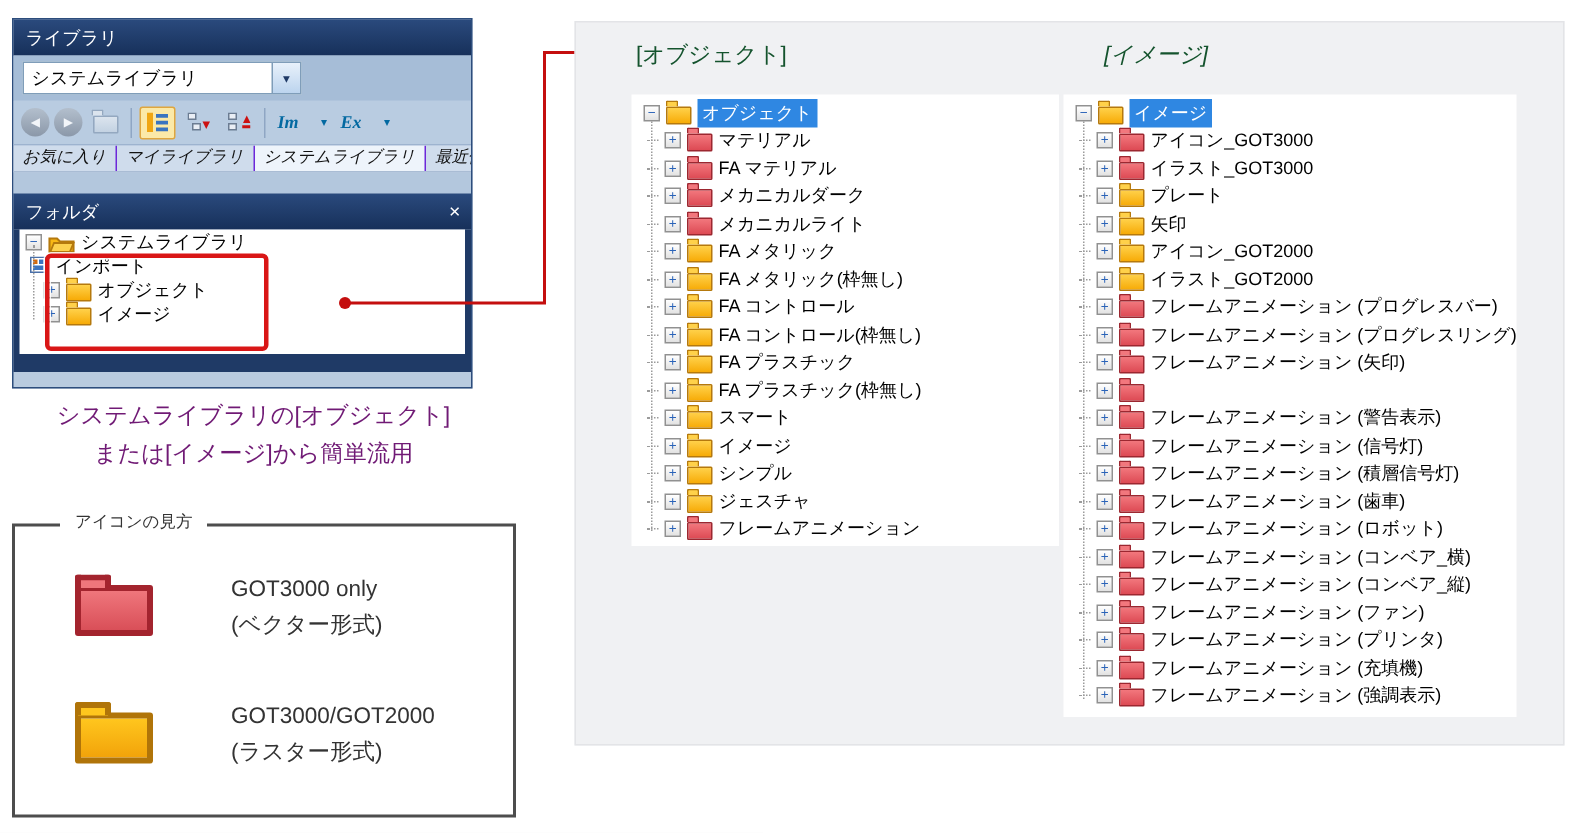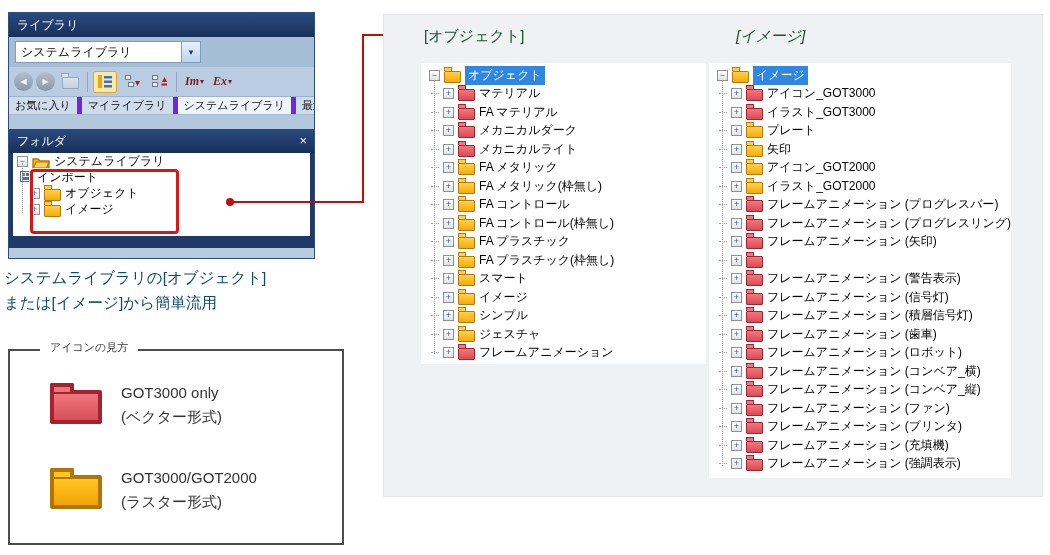--- a/index.html
+++ b/index.html
@@ -15,25 +15,25 @@
          border:1px solid #7f9db9;box-sizing:border-box;font-size:12px;line-height:20px;padding-left:5px;}
   #combo .dropbtn{position:absolute;right:0;top:0;width:18px;height:20px;background:linear-gradient(#e8f1fb,#bcd4ee);
          border-left:1px solid #7f9db9;text-align:center;font-size:9px;line-height:20px;color:#1f3a66;}
   #toolbar{height:30px;background:#b9cce1;display:flex;align-items:center;padding-left:5px;gap:3px;
            border-bottom:1px solid #9db3cf;box-sizing:border-box;}
   .tbcircle{width:19px;height:19px;border-radius:50%;background:linear-gradient(#b3bfcd,#8b98a9);
             color:#f2f5f9;font-size:8px;line-height:19px;text-align:center;}
   .tbsep{width:1px;height:20px;background:#8fa6c4;margin:0 2px;}
   .tbbtn{width:24px;height:22px;display:flex;align-items:center;justify-content:center;}
   .tbbtn.active{background:#fbe9a8;border:1px solid #dfa63f;box-sizing:border-box;border-radius:2px;}
-  .imex{display:flex;align-items:center;color:#7f1d1d;font-size:12px;gap:1px;padding:0 3px;}
+  .imex{display:flex;align-items:center;color:#0369a1;font-size:12px;gap:15px;padding:0 3px;}
   .imex .lbl{font-family:"Liberation Serif","DejaVu Serif",serif;font-style:italic;font-weight:bold;}
   .imex .ar{font-size:8px;}
   #tabs{height:18px;background:#cfdcec;display:flex;overflow:hidden;border-bottom:1px solid #a9bcd4;box-sizing:border-box;}
-  .tab{font-size:11px;line-height:17px;padding:0 6px;border-right:5px solid #6d28d9;white-space:nowrap;color:#111;}
+  .tab{font-size:11px;line-height:17px;padding:0 6px;border-right:1px solid #6d28d9;white-space:nowrap;color:#111;font-style:italic;}
   .tab.active{background:#eef4fb;}
   #libgap{height:14px;background:#b3c7dd;}
   #fheader .x{position:absolute;right:7px;top:0;color:#fff;font-size:13px;line-height:24px;}
   #treewrap{background:#1f3a66;padding:0 4px 12px 4px;height:83px;}
   #ltree{background:#fff;height:83px;position:relative;font-size:12px;overflow:hidden;}
   .lrow{height:16px;display:flex;align-items:center;gap:4px;}
   
   .exp{width:11px;height:11px;flex:0 0 11px;border:1px solid #919191;background:linear-gradient(#fff,#e2e2e2);
        color:#2a63b8;font-size:9px;line-height:9px;text-align:center;box-sizing:border-box;}
   
@@ -42,26 +42,26 @@
   .folder::before{content:"";position:absolute;left:-1.5px;top:-5px;width:6px;height:3px;
           border:1.5px solid var(--fb);border-bottom:none;background:var(--f1);border-radius:1px 1px 0 0;}
   .f-yel{--fb:#b5790d;--f1:#ffd14a;--f2:#f7ab07;}
   .f-red{--fb:#9c2730;--f1:#f2777d;--f2:#dd4a54;}
   .f-gray{--fb:#94a8c0;--f1:#dbe4ee;--f2:#c3d2e2;}
   
   #redrect{position:absolute;left:30px;top:169px;width:143px;height:59px;border:3px solid #d91616;border-radius:4px;
            box-shadow:0 0 0 1px rgba(255,255,255,.85), inset 0 0 0 1px rgba(255,255,255,.85);pointer-events:none;}
   #connector{position:absolute;left:0;top:0;pointer-events:none;}
   
-  #caption{position:absolute;left:4px;top:265px;width:330px;font-size:15.5px;
-           line-height:25px;color:#0c4a6e;}
+  #caption{position:absolute;left:4px;top:265px;width:330px;text-align:center;font-size:15.5px;
+           line-height:25px;color:#701a75;}
   
   #legend{position:absolute;left:8px;top:349px;width:336px;height:196px;border:2px solid #4d4d4d;box-sizing:border-box;}
   #legend .ltitle{position:absolute;top:-11px;left:30px;background:#fff;padding:0 10px;font-size:11px;color:#333;}
-  .lentry{position:absolute;left:40px;display:flex;gap:19px;}
+  .lentry{position:absolute;left:40px;display:flex;gap:52px;}
   .folder-lg{width:52px;height:34px;border:4px solid var(--fb);background:linear-gradient(var(--f1),var(--f2));
           border-radius:2px;position:relative;margin-top:11px;box-sizing:border-box;}
   .folder-lg::before{content:"";position:absolute;left:-4px;top:-11px;width:16px;height:5px;
           border:4px solid var(--fb);border-bottom:none;background:var(--f1);border-radius:2px 2px 0 0;}
   .lg-red{--fb:#a3242e;--f1:#ef767c;--f2:#d94f58;}
   .lg-yel{--fb:#b07409;--f1:#ffc61e;--f2:#f2a30a;}
   .ltext{font-size:15px;line-height:24px;color:#333;padding-top:2px;}
   
   #bigbox{position:absolute;left:383px;top:14px;width:660px;height:483px;background:#f0f1f3;
           border:1px solid #e3e4e7;box-sizing:border-box;}

